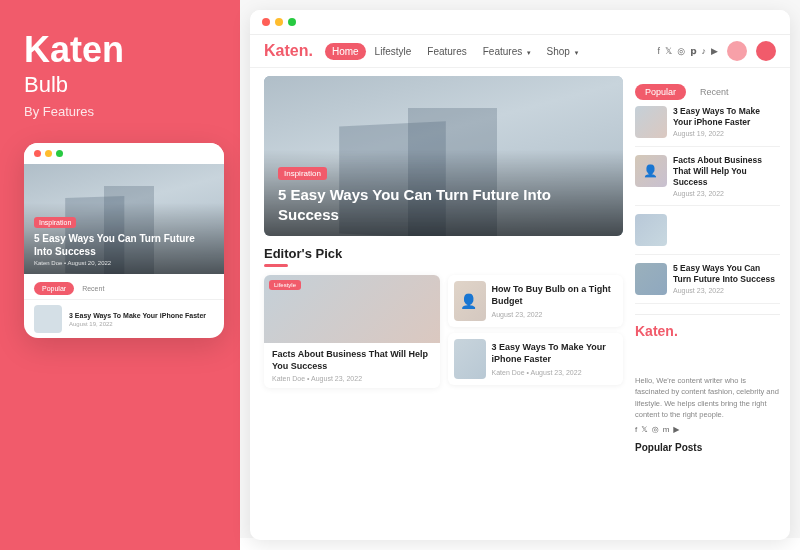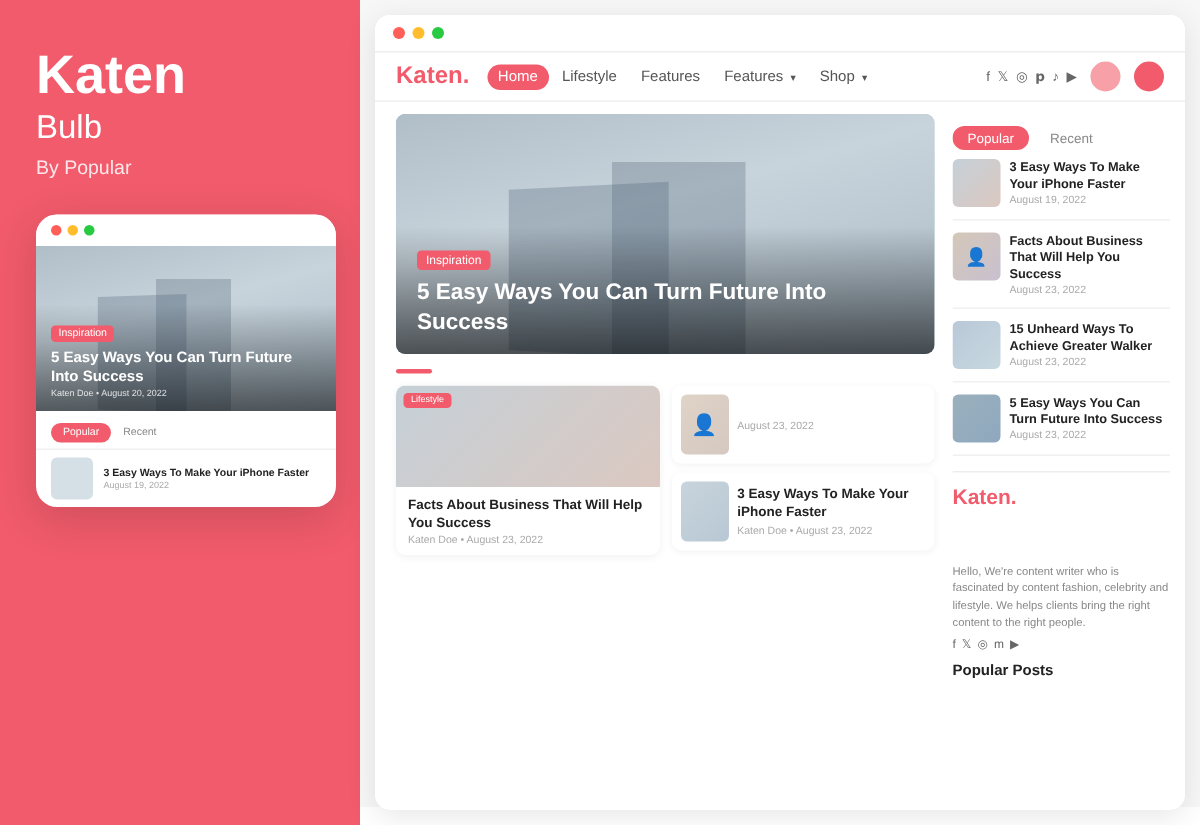--- a/index.html
+++ b/index.html
@@ -469,21 +469,21 @@
       height: 80%;
       background: rgba(60,80,100,0.25);
     }
   </style>
 </head>
 <body>
 
 <div class="left-panel">
   <div class="left-brand-title">Katen</div>
   <div class="left-brand-subtitle">Bulb</div>
-  <div class="left-brand-by">By Popular</div>
+  <div class="left-brand-by">By Features</div>
 
   <div class="mobile-mockup">
     <div class="mobile-top-bar">
       <div class="mobile-dot red"></div>
       <div class="mobile-dot yellow"></div>
       <div class="mobile-dot green"></div>
     </div>
     <div class="mobile-hero">
       <div class="building-img"></div>
       <div class="mobile-hero-overlay">
@@ -544,40 +544,42 @@
 
         <div class="hero-post">
           <div class="building-img"></div>
           <div class="hero-post-overlay">
             <div class="hero-tag">Inspiration</div>
             <div class="hero-title">5 Easy Ways You Can Turn Future Into Success</div>
           </div>
         </div>
 
         <div class="editors-pick">
+          <div class="section-title">Editor's Pick</div>
           <div class="section-underline"></div>
           <div class="editors-grid">
 
             <div class="editor-card">
               <div class="editor-card-img img1">
                 <div class="editor-card-tag">Lifestyle</div>
               </div>
               <div class="editor-card-body">
                 <div class="editor-card-title">Facts About Business That Will Help You Success</div>
                 <div class="editor-card-meta">Katen Doe  •  August 23, 2022</div>
               </div>
             </div>
 
             <div style="display:flex;flex-direction:column;gap:6px;">
 
               <div style="display:flex;gap:6px;align-items:center;background:#fff;border-radius:6px;padding:6px;box-shadow:0 1px 5px rgba(0,0,0,0.06);">
                 <div style="width:32px;height:40px;background:linear-gradient(135deg,#e0d4c8,#d4c8c0);border-radius:4px;flex-shrink:0;display:flex;align-items:center;justify-content:center;">
                   <div style="font-size:14px;color:#c0b0a8;">👤</div>
                 </div>
                 <div>
+                  <div class="editor-card-title">How To Buy Bulb on a Tight Budget</div>
                   <div class="editor-card-meta">August 23, 2022</div>
                 </div>
               </div>
 
               <div style="display:flex;gap:6px;align-items:center;background:#fff;border-radius:6px;padding:6px;box-shadow:0 1px 5px rgba(0,0,0,0.06);">
                 <div style="width:32px;height:40px;background:linear-gradient(135deg,#c8d4dc,#b8c8d4);border-radius:4px;flex-shrink:0;">
                 </div>
                 <div>
                   <div class="editor-card-title">3 Easy Ways To Make Your iPhone Faster</div>
                   <div class="editor-card-meta">Katen Doe  •  August 23, 2022</div>
@@ -605,24 +607,20 @@
         </div>
         <div class="side-post-item">
           <div class="side-post-thumb t2" style="display:flex;align-items:center;justify-content:center;font-size:12px;color:#a89080;">👤</div>
           <div class="side-post-info">
             <div class="side-post-title">Facts About Business That Will Help You Success</div>
             <div class="side-post-date">August 23, 2022</div>
           </div>
         </div>
         <div class="side-post-item">
           <div class="side-post-thumb t3"></div>
-          <div class="side-post-info">
-            <div class="side-post-title">15 Unheard Ways To Achieve Greater Walker</div>
-            <div class="side-post-date">August 23, 2022</div>
-          </div>
         </div>
         <div class="side-post-item">
           <div class="side-post-thumb t4"></div>
           <div class="side-post-info">
             <div class="side-post-title">5 Easy Ways You Can Turn Future Into Success</div>
             <div class="side-post-date">August 23, 2022</div>
           </div>
         </div>
 
         <div class="about-katen">

